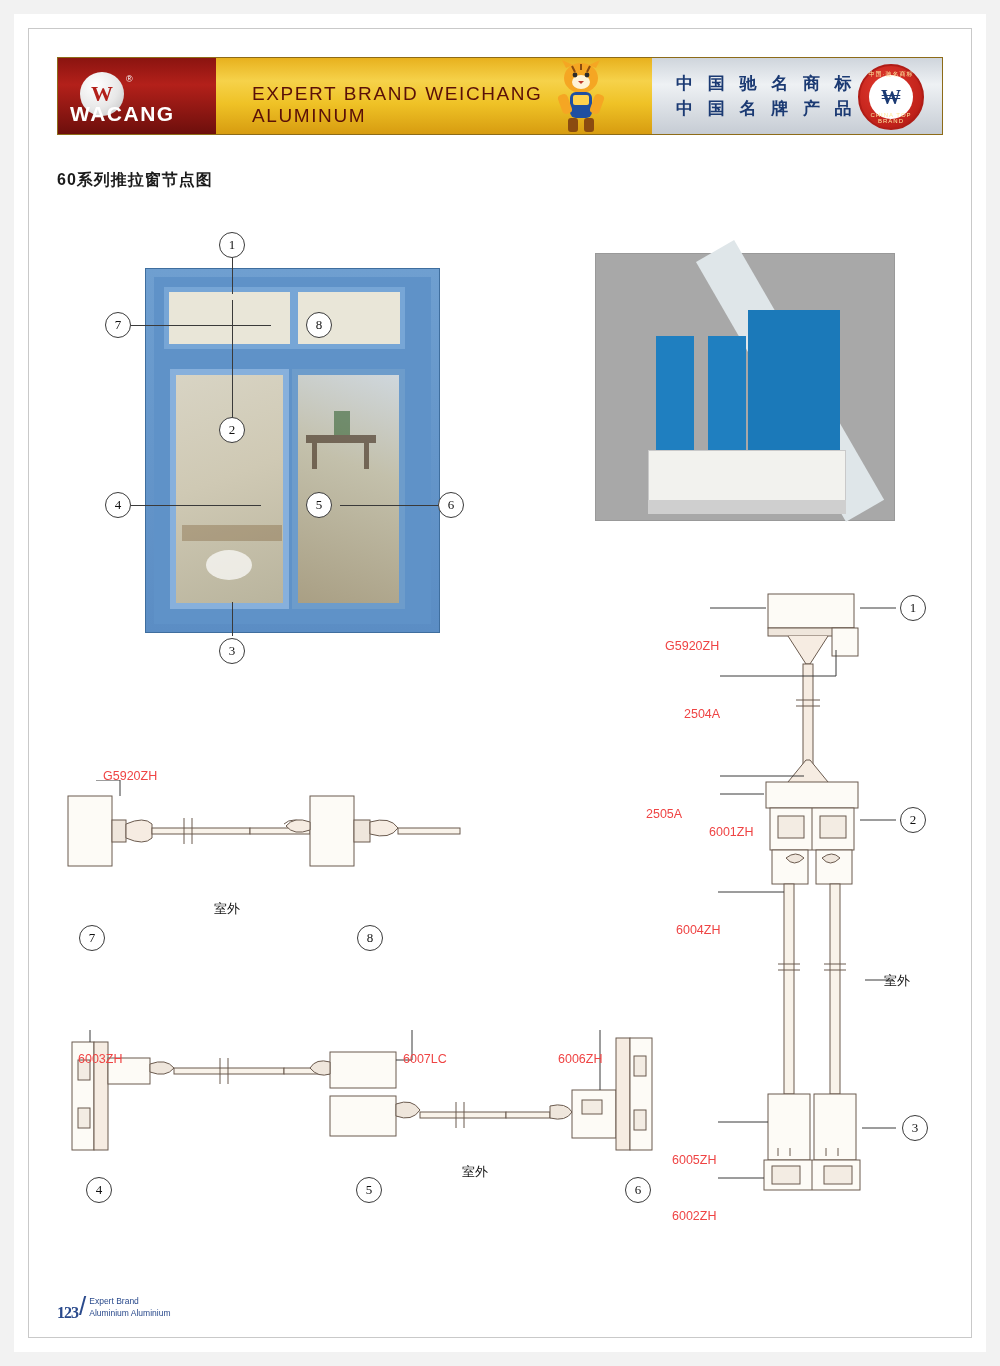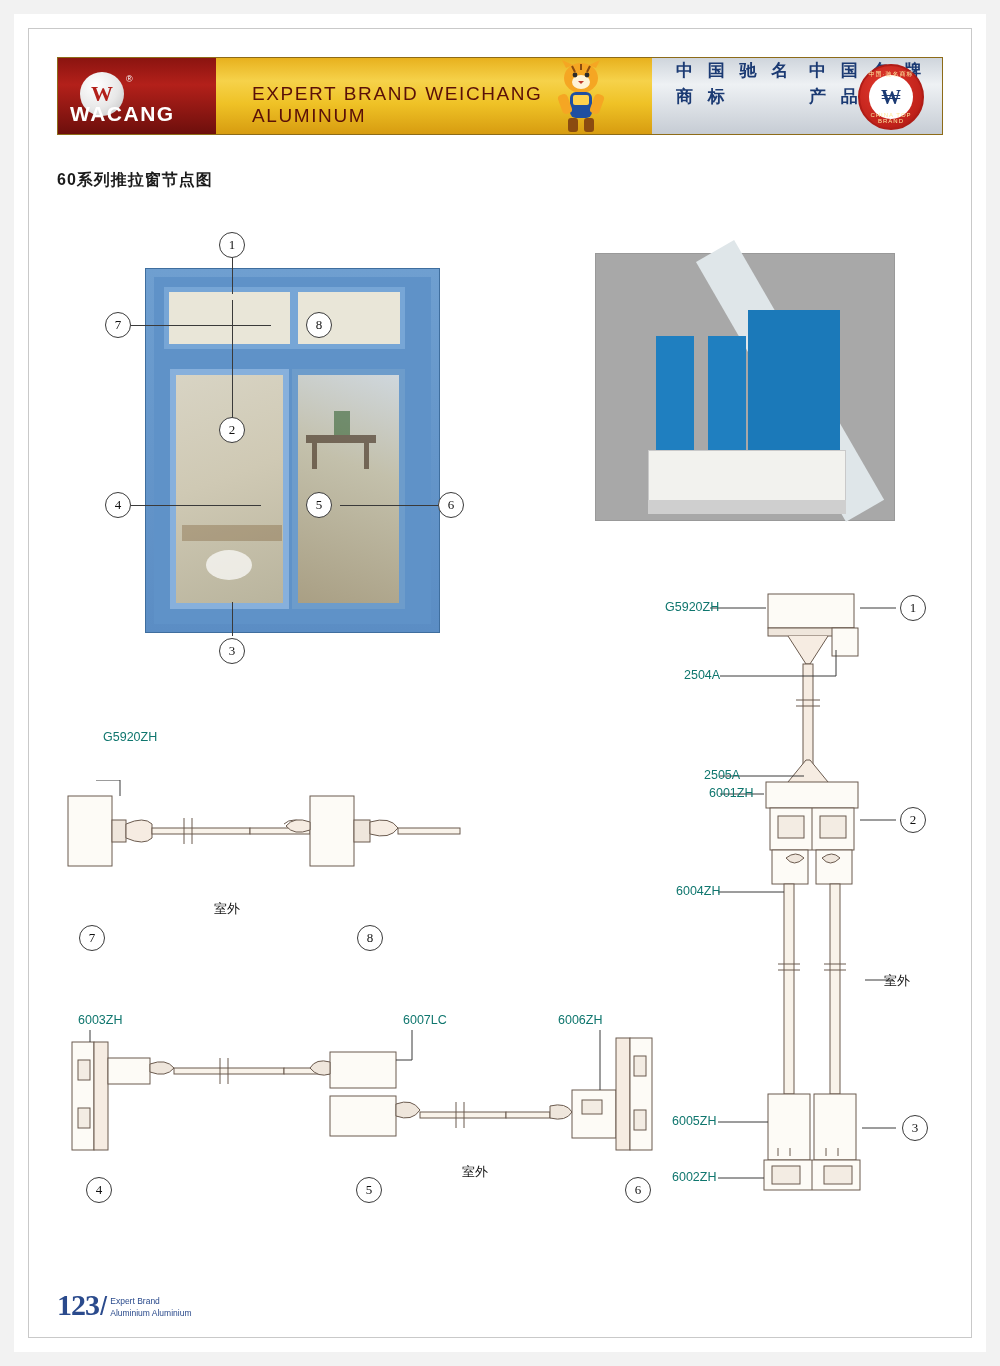--- a/index.html
+++ b/index.html
@@ -62,21 +62,21 @@
   }
   .banner-en {
     font-size:19px; font-weight:normal; color:#5a1008; letter-spacing:1.6px; margin-top:18px;
   }
   .mascot {
     position:absolute; right:36px; top:2px; width:70px; height:74px;
   }
   .banner-right {
     width:290px; position:relative;
     background:linear-gradient(180deg,#cfd5dc 0%, #eef1f4 35%, #c6ccd4 100%);
-    display:flex; flex-direction:row; justify-content:center; padding-left:24px;
+    display:flex; flex-direction:column; justify-content:center; padding-left:24px;
   }
   .banner-right .line {
     font-size:17px; font-weight:bold; color:#1b3a73; letter-spacing:5px; line-height:1.5;
   }
   .seal {
     position:absolute; right:18px; top:6px; width:66px; height:66px; border-radius:50%;
     background:radial-gradient(circle at 40% 35%, #e23a2e 0%, #c0211a 70%, #8e130f 100%);
     border:2px solid #b01c16;
     display:flex; align-items:center; justify-content:center;
   }
@@ -107,22 +107,22 @@
     position:absolute; width:26px; height:26px; border-radius:50%;
     border:1px solid #3a3a3a; background:#fff;
     display:flex; align-items:center; justify-content:center;
     font-size:13px; color:#111; font-family:"Liberation Serif", serif;
   }
   .lead { position:absolute; background:#3a3a3a; }
   .lead.h { height:1px; }
   .lead.v { width:1px; }
 
   .lbl {
-    position:absolute; font-size:12.5px; color:#0f766e;
-    font-family:"Liberation Sans", sans-serif; white-space:nowrap;
+    position:absolute; font-size:12.5px; color:#ef4444;
+    font-family:"Liberation Sans", sans-serif; white-space:nowrap;margin-top:39px;
   }
   .lbl-cn { position:absolute; font-size:13px; color:#111; white-space:nowrap; }
 
   
   .photo-window {
     position:absolute; left:145px; top:268px; width:295px; height:365px;
     background:linear-gradient(180deg,#6f9fd0 0%,#5b8dc4 100%);
     border:1px solid #3f6e9e;
   }
   .wf-outer { position:absolute; left:8px; top:8px; right:8px; bottom:8px; background:#5f92c8; }
@@ -155,21 +155,21 @@
   .pp-white { position:absolute; left:52px; top:196px; width:198px; height:60px; background:#f2f2ee; border:1px solid #c9c9c9; }
   .pp-shadow { position:absolute; left:52px; top:246px; width:198px; height:14px; background:#cfcfcf; }
 
   
   .cad { position:absolute; }
   .cad svg { display:block; }
 
   
   .footer { position:absolute; left:57px; bottom:44px; display:flex; align-items:flex-end; }
   .footer-num {
-    font-size:30px; font-weight:bold; color:#2a4a8c; font-family:"Liberation Serif", serif;
+    font-size:16px; font-weight:bold; color:#2a4a8c; font-family:"Liberation Serif", serif;
     letter-spacing:-1px;
   }
   .footer-slash { font-size:26px; color:#2a4a8c; margin:0 3px 0 1px; }
   .footer-text { font-size:8.5px; color:#2a4a8c; line-height:1.35; padding-bottom:3px; }
 </style>
 </head>
 <body>
 
 <div class="page-edge"></div>
 <div class="page-frame"></div>
@@ -317,21 +317,21 @@
       <line x1="58" y1="598" x2="104" y2="598"></line>
       <line x1="200" y1="28" x2="236" y2="28"></line>
       <line x1="200" y1="240" x2="236" y2="240"></line>
       <line x1="202" y1="548" x2="236" y2="548"></line>
       <line x1="205" y1="400" x2="232" y2="400"></line>
     </g>
   </svg>
 </div>
 <div class="lbl" style="left:665px; top:600px;">G5920ZH</div>
 <div class="lbl" style="left:684px; top:668px;">2504A</div>
-<div class="lbl" style="left:704px; top:768px;">2505A</div>
+<div class="lbl" style="left:646px; top:768px;">2505A</div>
 <div class="lbl" style="left:709px; top:786px;">6001ZH</div>
 <div class="lbl" style="left:676px; top:884px;">6004ZH</div>
 <div class="lbl" style="left:672px; top:1114px;">6005ZH</div>
 <div class="lbl" style="left:672px; top:1170px;">6002ZH</div>
 <div class="lbl-cn" style="left:884px; top:972px;">室外</div>
 <div class="bub" style="left:900px; top:595px;">1</div>
 <div class="bub" style="left:900px; top:807px;">2</div>
 <div class="bub" style="left:902px; top:1115px;">3</div>
 
 <div class="cad" style="left:60px; top:780px; width:420px; height:110px;">

